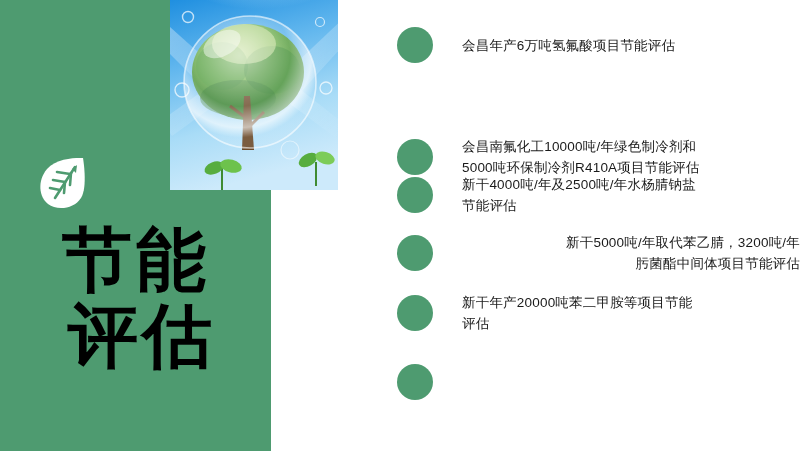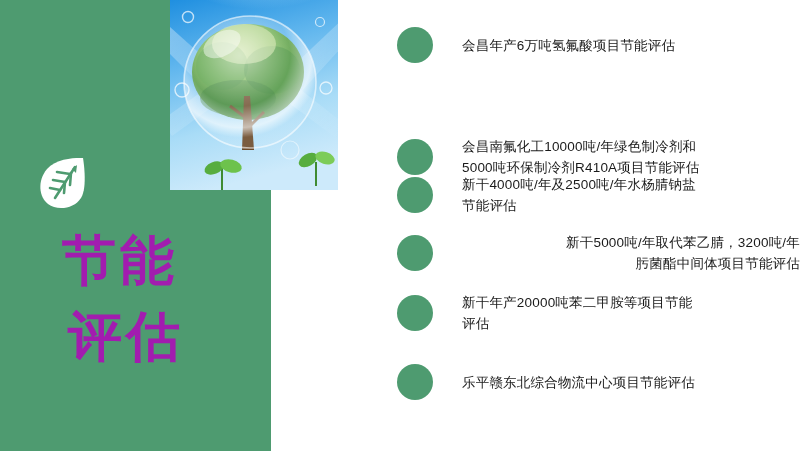--- a/index.html
+++ b/index.html
@@ -40,26 +40,26 @@
 
   
   .title-block {
     position: absolute;
     left: 62px;
     top: 222px;
     width: 200px;
     color: #ffffff;
   }
   .title-line {
-    font-size: 54px;
+    font-size: 70px;
     font-weight: bold;
     line-height: 76px;
     letter-spacing: 4px;
     white-space: nowrap;
-    color: #a21caf;
+    color: #000000;
   }
   .title-line.second {
     padding-left: 6px;
   }
 
   
   .hero-image {
     position: absolute;
     left: 170px;
     top: 0;
@@ -230,18 +230,17 @@
     </div>
 
     <div class="list-item" style="top:295px; height:36px;">
       <span class="bullet"></span>
       <span class="item-text">新干年产20000吨苯二甲胺等项目节能
 评估</span>
     </div>
 
     <div class="list-item" style="top:364px; height:36px;">
       <span class="bullet"></span>
-      <span class="item-text">乐平赣东北综合物流中心项目节能评估</span>
     </div>
 
   </div>
 
 </div>
 
 </body></html>

